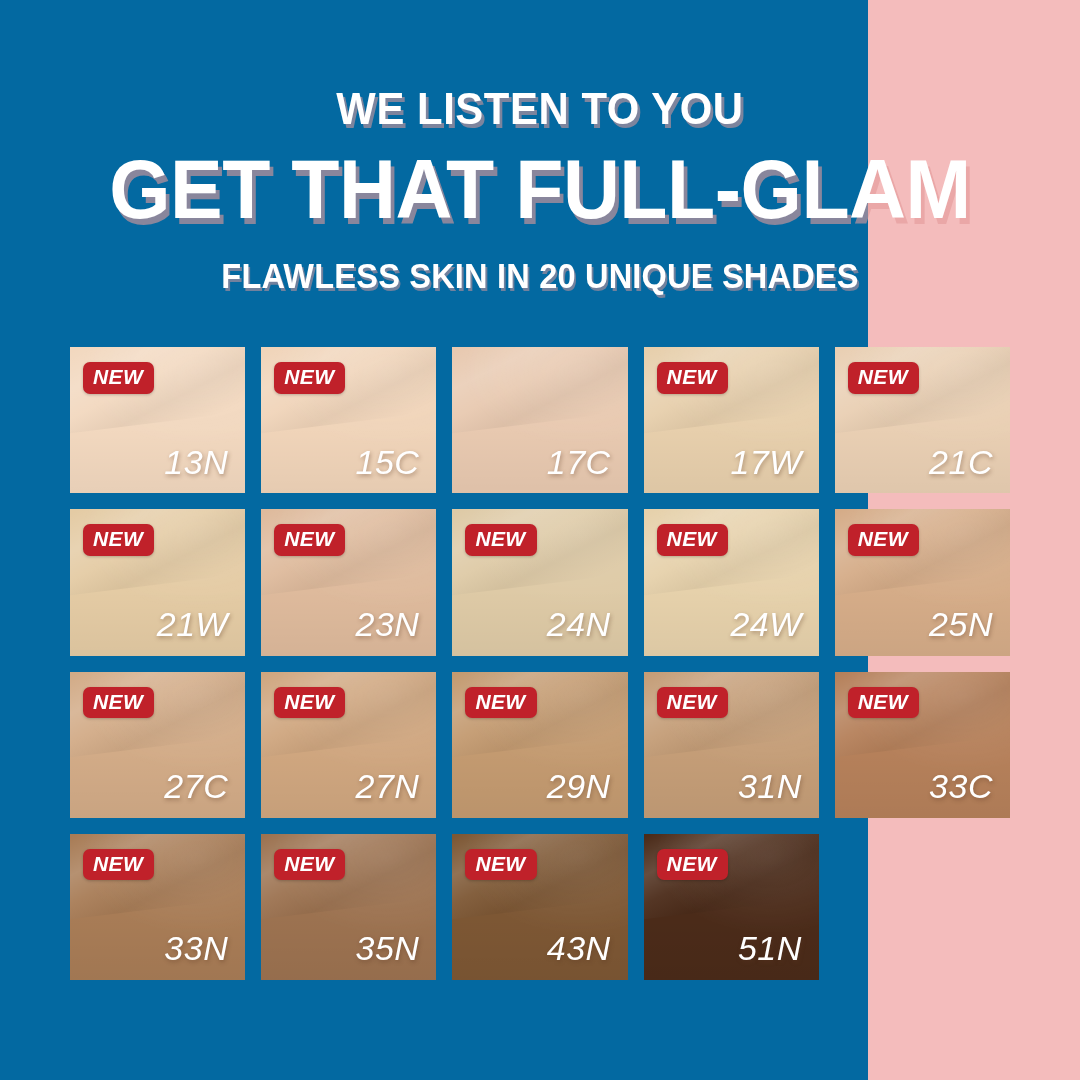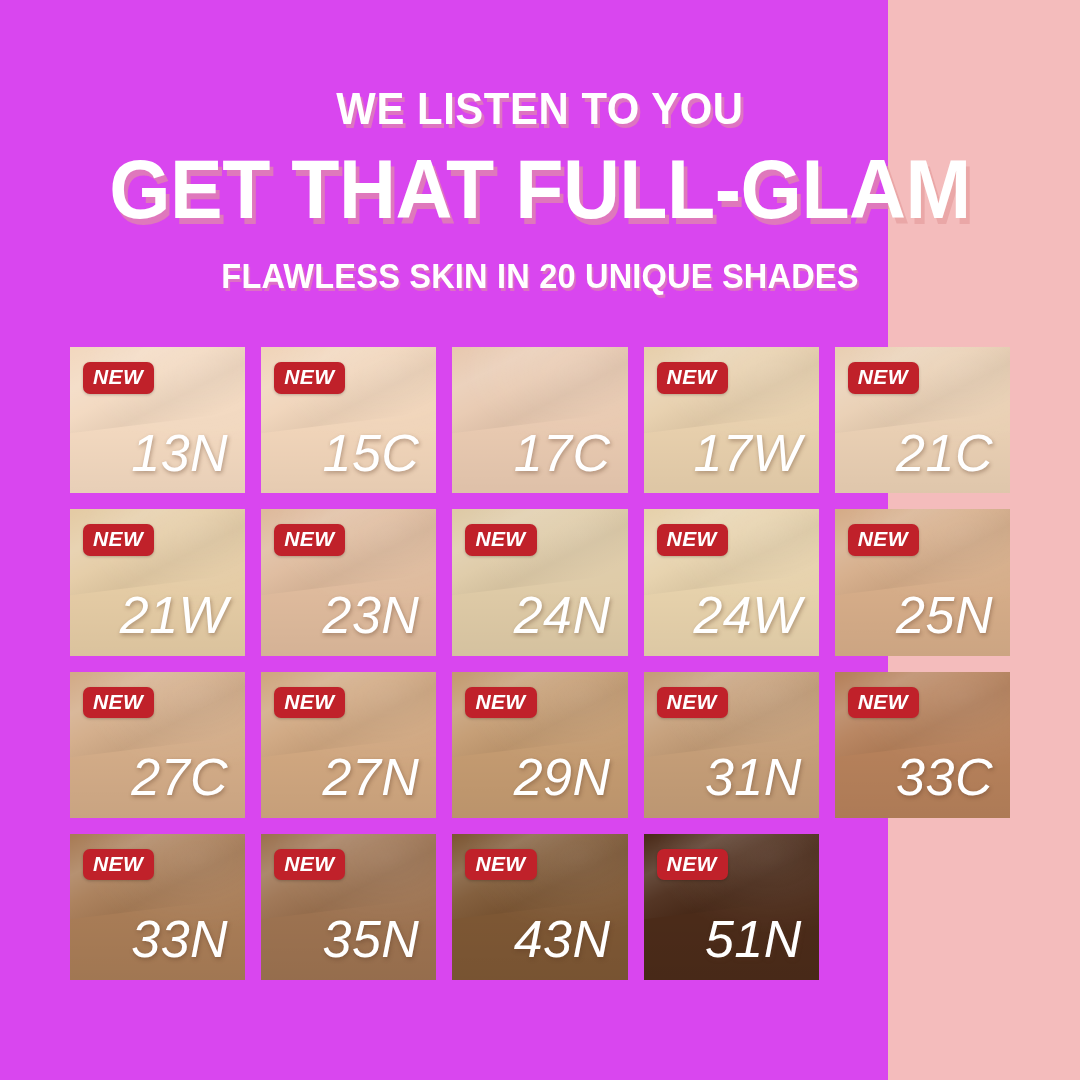--- a/index.html
+++ b/index.html
@@ -12,22 +12,21 @@
     overflow: hidden;
     background: #f4bcbc;
     font-family: "Liberation Sans", sans-serif;
     -webkit-font-smoothing: antialiased;
   }
 
   #poster {
     position: relative;
     width: 868px;
     height: 1080px;
-    background: #d946ef;
-    padding-left: 20px;
+    background: #0369a1;
   }
 
   
   .headline {
     position: absolute;
     left: 0;
     top: 86px;
     width: 1080px;
     text-align: center;
     user-select: none;
@@ -133,21 +132,21 @@
     line-height: 1.12;
     box-shadow: 0 1px 3px rgba(0,0,0,0.22);
   }
 
   .shade-label {
     position: absolute;
     right: 17px;
     bottom: 13px;
     z-index: 3;
     color: #ffffff;
-    font-size: 52px;
+    font-size: 34px;
     font-weight: 400;
     font-style: italic;
     letter-spacing: 0.5px;
     line-height: 1.05;
     text-shadow: 1px 2px 4px rgba(90,55,35,0.40);
   }
 </style>
 </head>
 <body>
 

